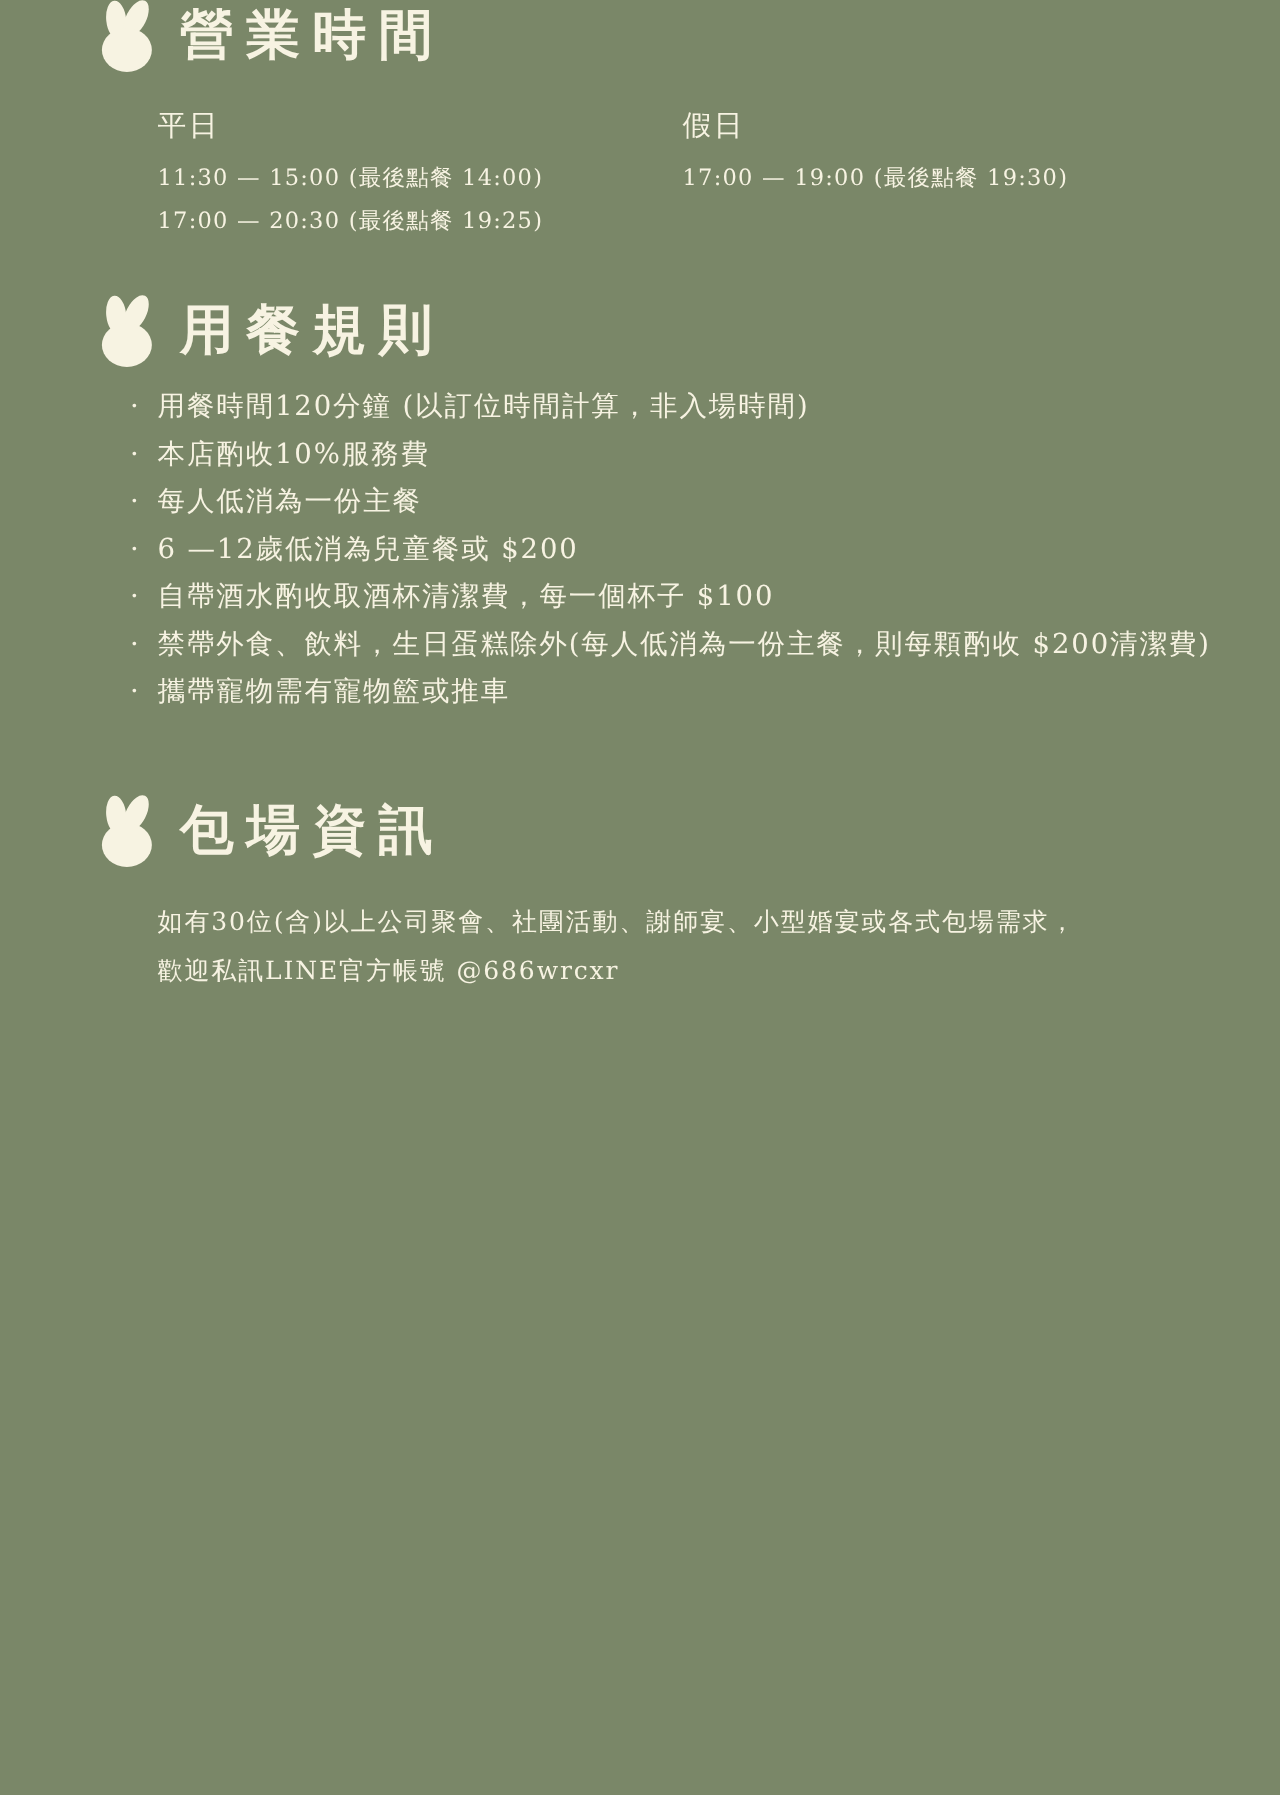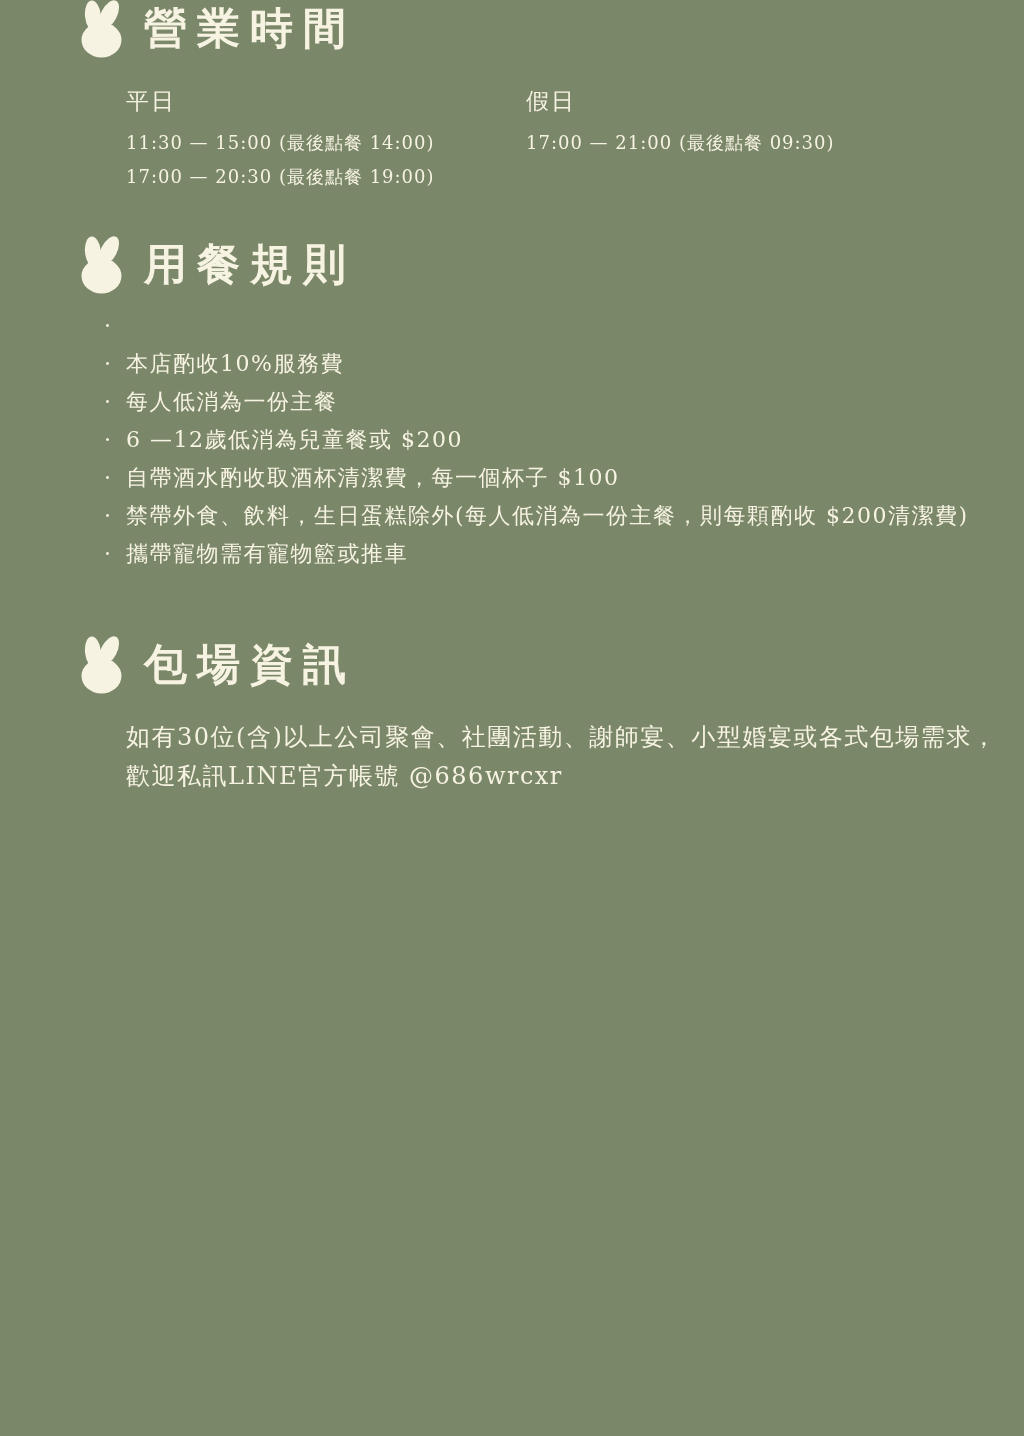--- a/index.html
+++ b/index.html
@@ -35,20 +35,21 @@
     font-weight: 700;
     letter-spacing: 10px;
     line-height: 1.1;
     margin: 0;
   }
   
   .hours-grid {
     display: flex;
     margin-left: 126px;
     margin-top: 30px;
+    gap: 20px;
   }
   .hours-col { width: 400px; }
   .hours-label {
     font-size: 23px;
     letter-spacing: 2px;
     margin-bottom: 12px;
     line-height: 26px;
   }
   .hours-line {
     font-size: 18px;
@@ -72,21 +73,21 @@
   }
   .rules-list .bullet {
     flex: 0 0 auto;
     width: 22px;
     font-size: 22px;
   }
   
   .header-private { margin-top: 70px; }
   .private-text {
     margin: 24px 0 0 126px;
-    font-size: 24px;
+    font-size: 20px;
     letter-spacing: 1.5px;
     line-height: 39px;
   }
 </style>
 </head>
 <body>
 
 <div class="page">
 
   <div class="section-header">
@@ -97,42 +98,43 @@
         <ellipse cx="25.5" cy="40" rx="20" ry="17.5"></ellipse>
       </g>
     </svg>
     <h1 class="section-title">營業時間</h1>
   </div>
 
   <div class="hours-grid">
     <div class="hours-col">
       <div class="hours-label">平日</div>
       <div class="hours-line">11:30 — 15:00 (最後點餐 14:00)</div>
-      <div class="hours-line">17:00 — 20:30 (最後點餐 19:00)</div>
+      <div class="hours-line">17:00 — 20:30 (最後點餐 19:25)</div>
     </div>
     <div class="hours-col">
       <div class="hours-label">假日</div>
-      <div class="hours-line">17:00 — 21:00 (最後點餐 09:30)</div>
+      <div class="hours-line">17:00 — 19:00 (最後點餐 19:30)</div>
     </div>
   </div>
 
   <div class="section-header header-rules">
     <svg class="rabbit" viewBox="0 0 52 58" xmlns="http://www.w3.org/2000/svg">
       <g fill="#f7f3e2">
         <ellipse cx="17" cy="16" rx="8" ry="15.5" transform="rotate(-6 17 16)"></ellipse>
         <ellipse cx="33" cy="14.5" rx="8" ry="15.5" transform="rotate(27 33 14.5)"></ellipse>
         <ellipse cx="25.5" cy="40" rx="20" ry="17.5"></ellipse>
       </g>
     </svg>
     <h1 class="section-title">用餐規則</h1>
   </div>
 
   <ul class="rules-list">
     <li>
       <span class="bullet">·</span>
+      <span>用餐時間120分鐘 (以訂位時間計算，非入場時間)</span>
     </li>
     <li>
       <span class="bullet">·</span>
       <span>本店酌收10%服務費</span>
     </li>
     <li>
       <span class="bullet">·</span>
       <span>每人低消為一份主餐</span>
     </li>
     <li>

